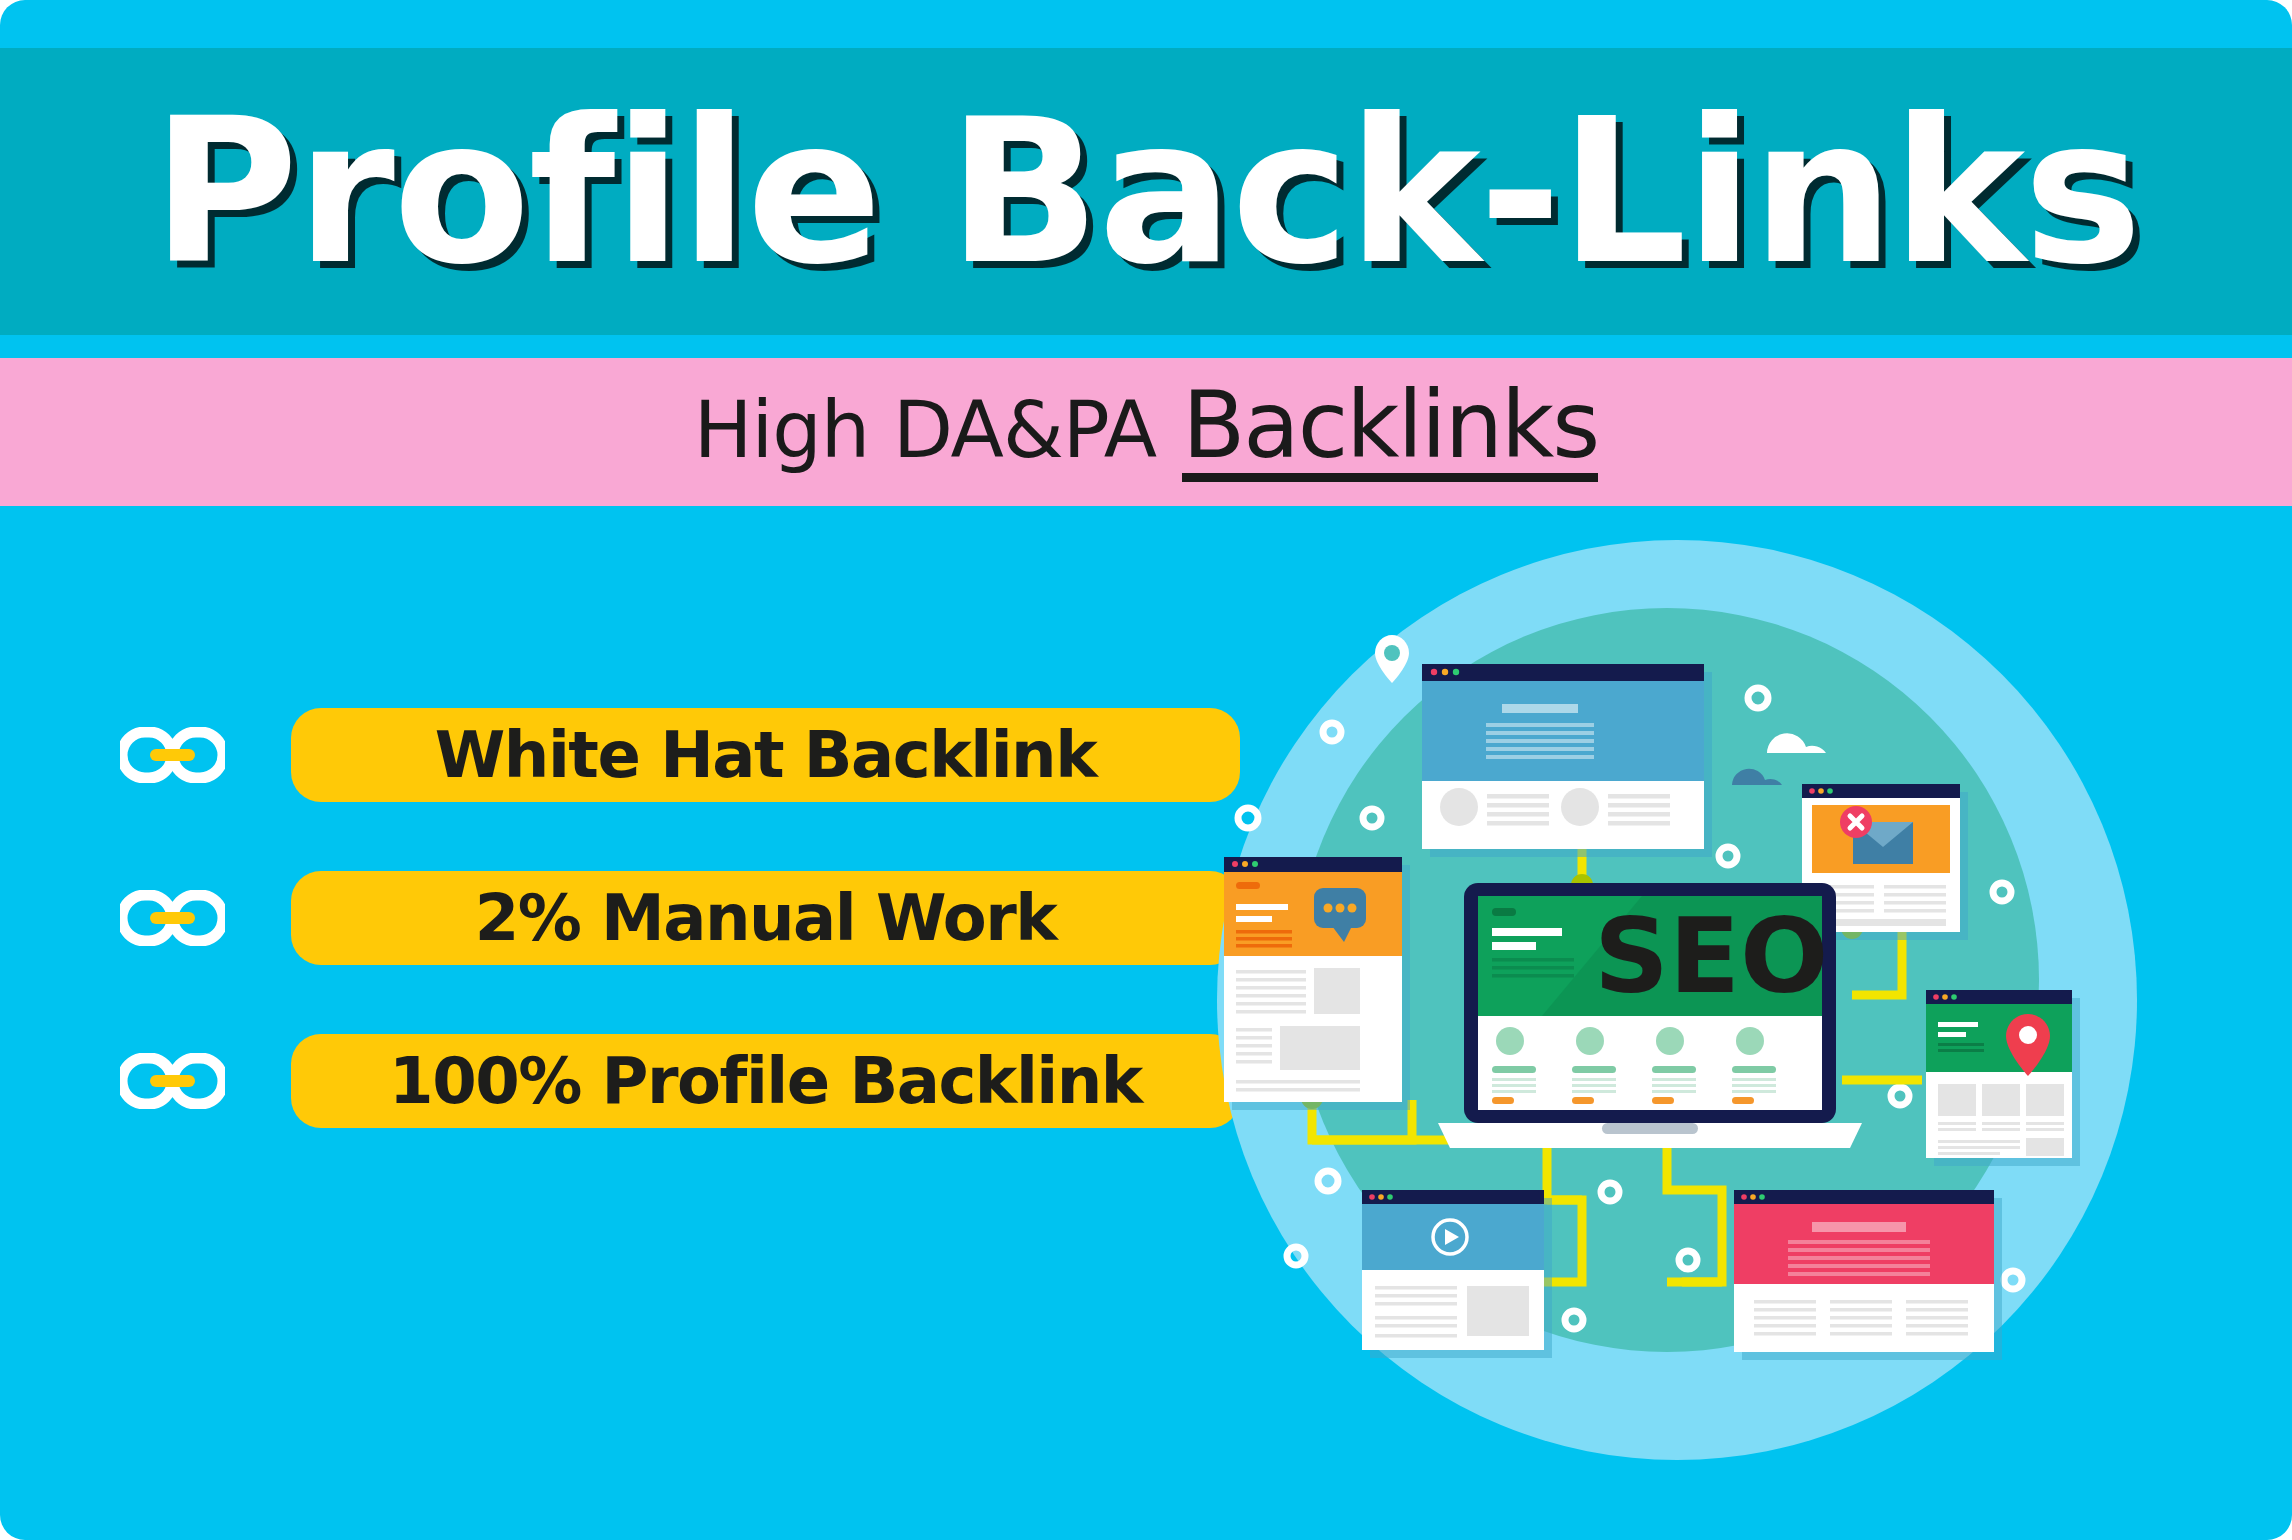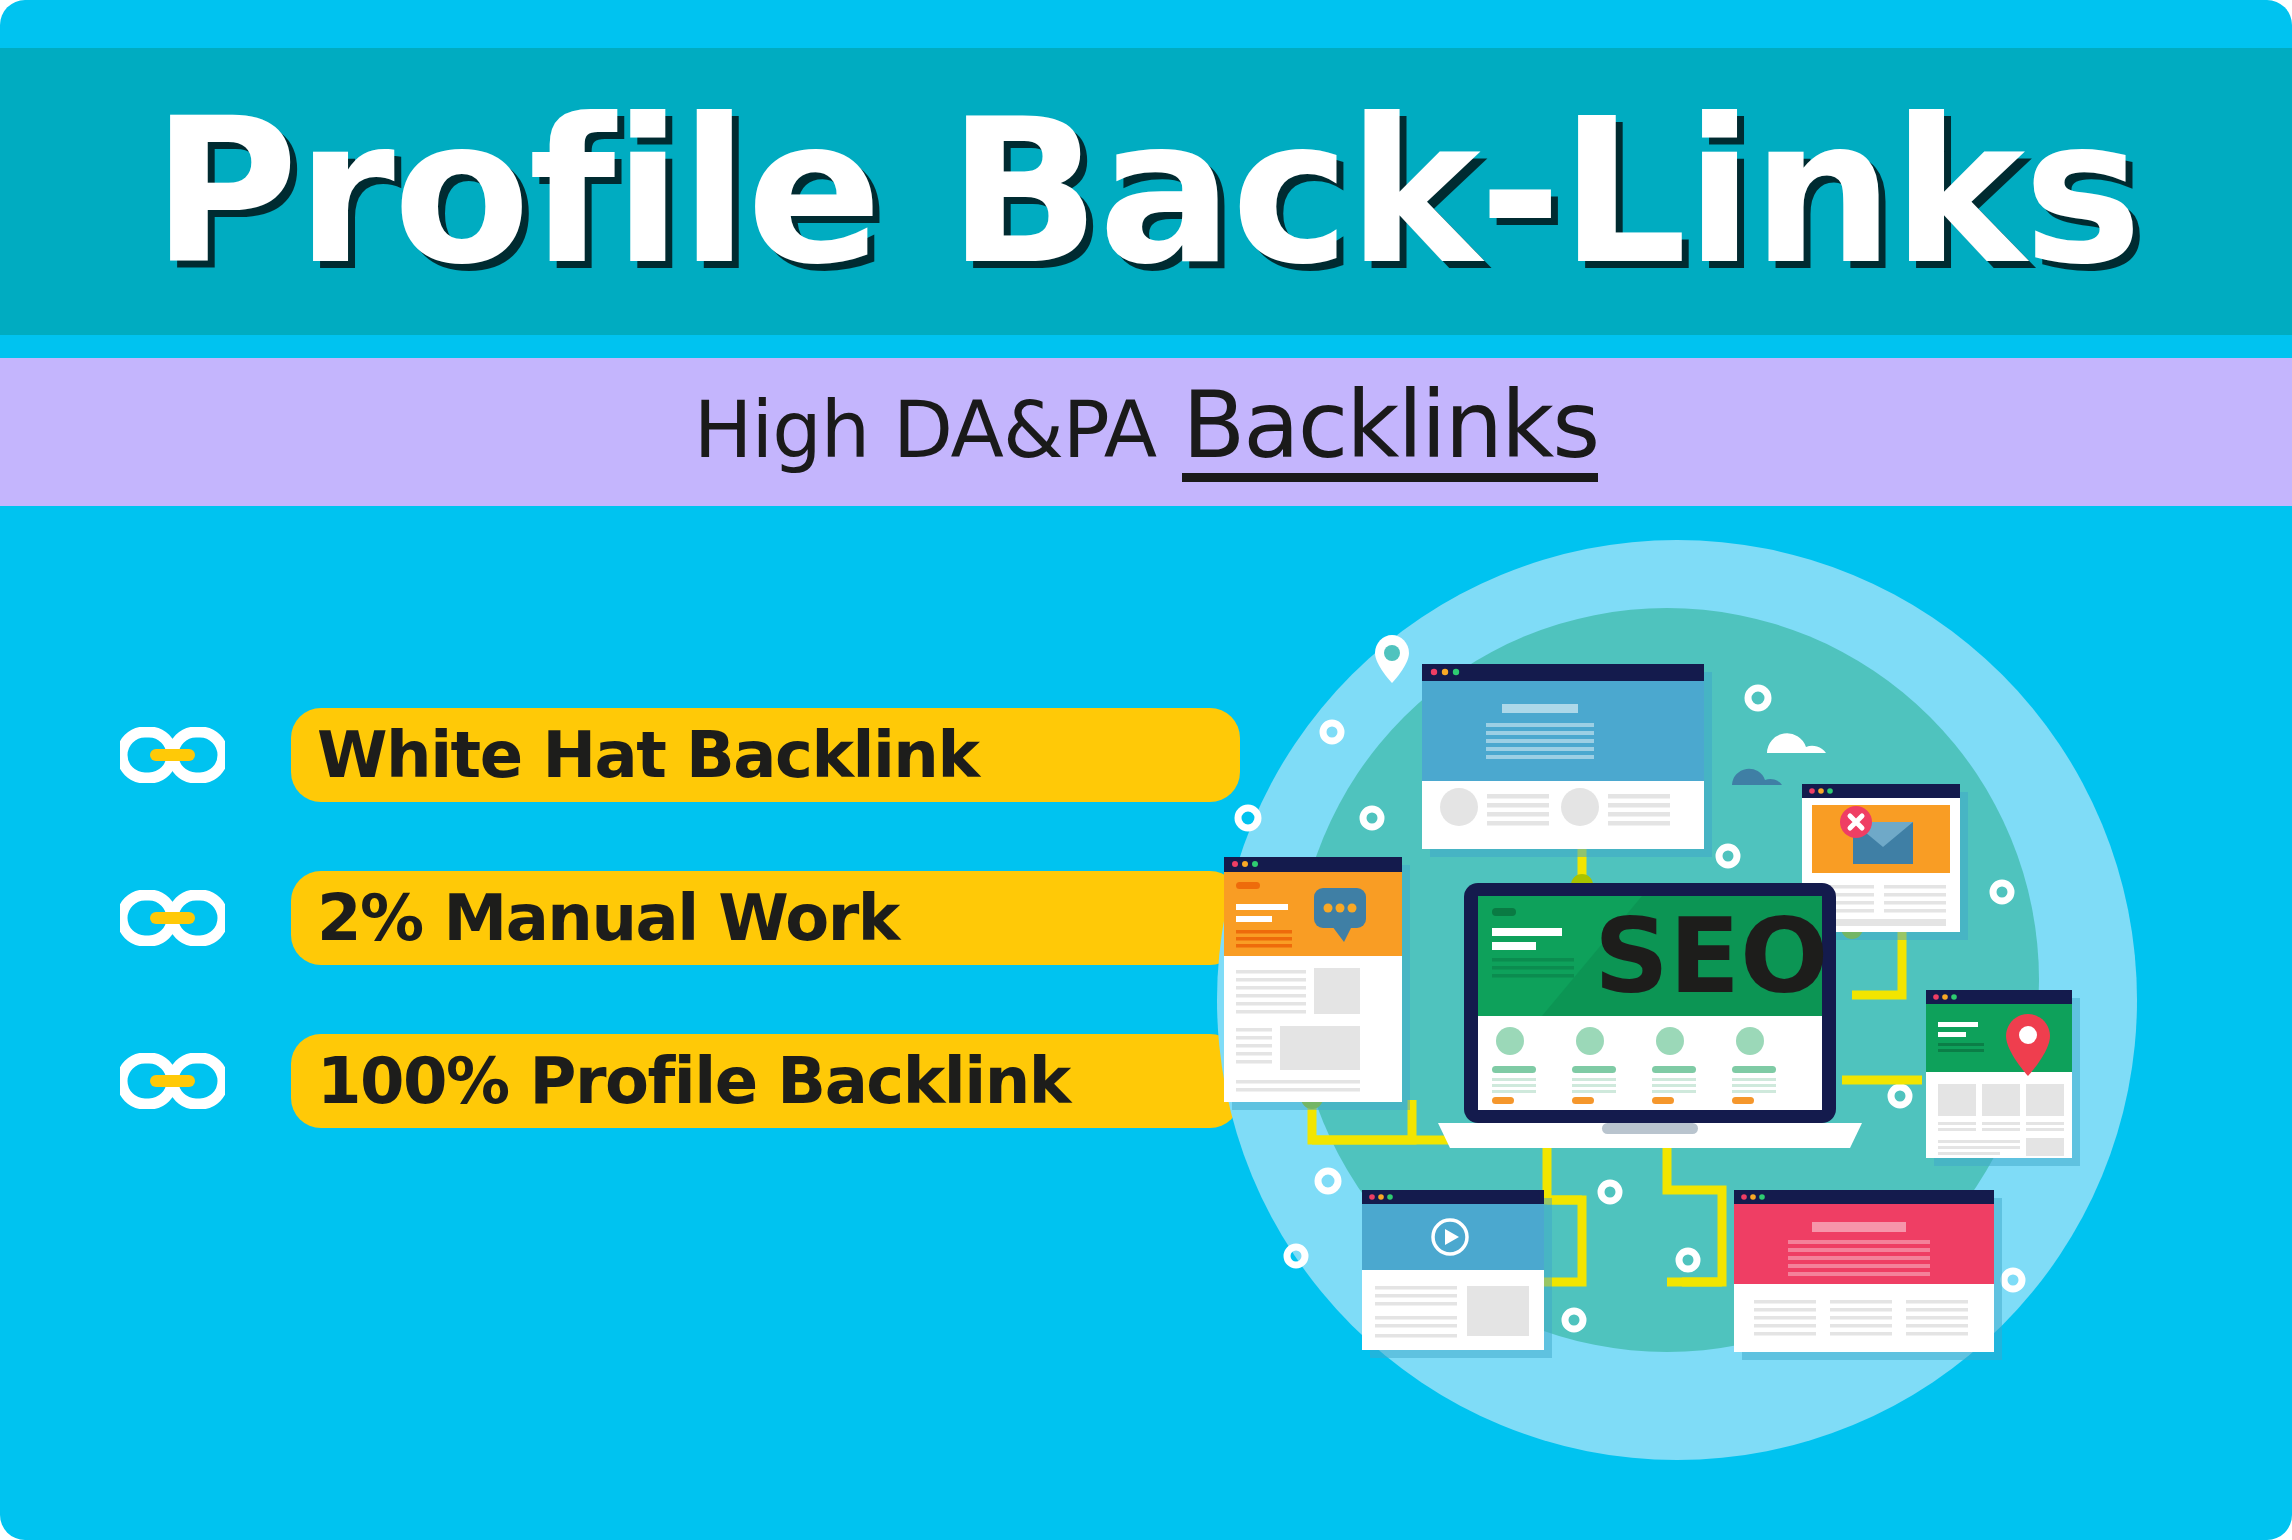--- a/index.html
+++ b/index.html
@@ -30,21 +30,21 @@
     color:#ffffff;
     letter-spacing:-2px;
     transform-origin:center;
     scale:1 1;
     text-shadow: 7px 7px 0 rgba(0,0,0,0.75);
     white-space:nowrap;
   }
 
   .band-sub {
     position:absolute; left:0; top:358px; width:2292px; height:148px;
-    background:#c4b5fd;
+    background:#f9a8d4;
     display:flex; align-items:center; justify-content:center;
   }
   .sub-wrap {
     display:flex; align-items:baseline; gap:26px;
     font-family:"DejaVu Sans", sans-serif;
     color:#1a1a1a;
     white-space:nowrap;
   }
   .sub-light { font-size:78px; font-weight:400; letter-spacing:-1px; }
   .sub-strong {
@@ -60,21 +60,21 @@
   }
   .feature-row:last-child { margin-bottom:0; }
 
   .link-icon { width:105px; height:56px; flex:0 0 105px; margin-right:66px; }
 
   .pill {
     flex:1 1 auto;
     background:#FFC907;
     border-radius:30px;
     height:94px;
-    display:flex; align-items:center; 
+    display:flex; align-items:center; justify-content:center;
     padding:0 26px;
   }
   .pill-text {
     font-family:"DejaVu Sans", sans-serif;
     font-weight:700;
     font-size:64px;
     color:#1d1d1b;
     letter-spacing:-1.5px;
     white-space:nowrap;
   }

